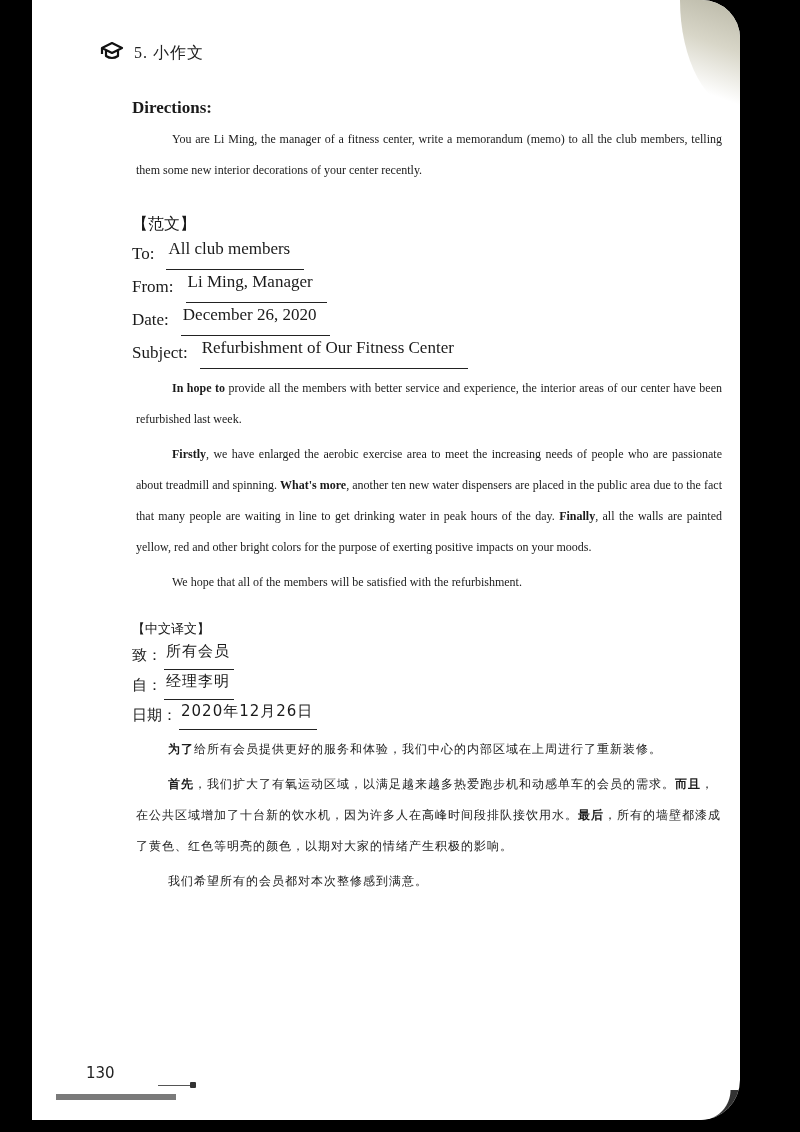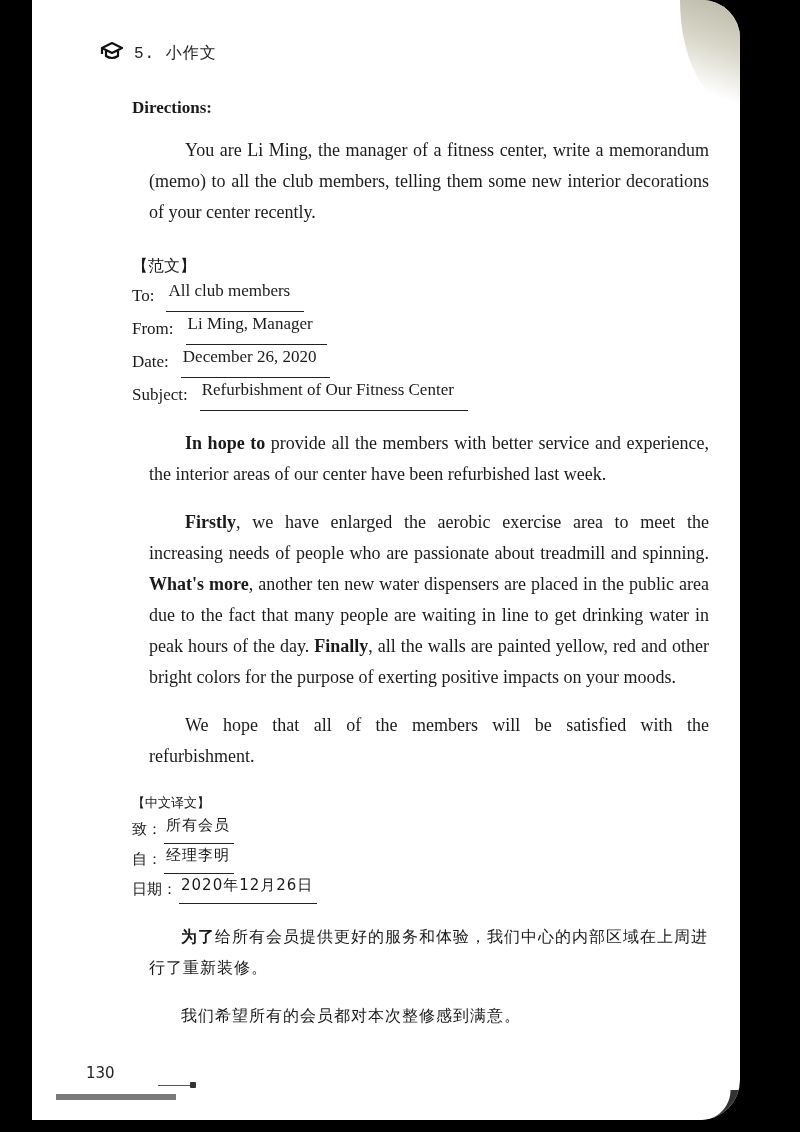--- a/index.html
+++ b/index.html
@@ -16,32 +16,32 @@
       position: absolute; right: 0; top: 0; width: 60px; height: 110px;
       background: linear-gradient(200deg, #b9b7a6 0%, #d8d6c8 40%, rgba(255,255,255,0) 80%);
       border-bottom-left-radius: 60px 110px;
     }
     .page-curl-bottom {
       position: absolute; right: 0; bottom: 0; width: 40px; height: 30px;
       background: radial-gradient(circle at 0% 0%, #fff 60%, #333 62%);
     }
     .header { position: absolute; left: 68px; top: 40px; display: flex; align-items: center; gap: 10px; }
     .header svg { width: 24px; height: 22px; }
-    .header-title { font-family: Liberation Mono, monospace; font-size: 16px; color: #222; letter-spacing: 1px; }
+    .header-title { font-family: Liberation Serif, serif; font-size: 16px; color: #222; letter-spacing: 1px; }
 
     .content { position: absolute; left: 100px; top: 98px; width: 594px; }
     .directions-label { font-weight: bold; font-size: 17px; margin: 0 0 6px 0; }
-    .para { font-size: 18px; line-height: 31px; text-indent: 36px; margin: 17px; text-align: justify; }
+    .para { font-size: 12px; line-height: 31px; text-indent: 36px; margin: 4px; text-align: justify; }
     .block-tag { font-size: 16px; margin-top: 28px; margin-bottom: 2px; }
     .memo-line { font-size: 17px; line-height: 33px; display: flex; }
     .memo-line .val { border-bottom: 1.5px solid #222; line-height: 24px; padding: 0 14px 0 2px; margin-left: 12px; display: inline-block; }
     .bold { font-weight: bold; }
 
     .zh { font-family: "DejaVu Sans", sans-serif; font-size: 13px; }
-    .zh-para { font-family: "DejaVu Sans", sans-serif; font-size: 16px; line-height: 31px; text-indent: 32px; margin: 17px; letter-spacing: 1px; }
+    .zh-para { font-family: "DejaVu Sans", sans-serif; font-size: 12px; line-height: 31px; text-indent: 32px; margin: 4px; letter-spacing: 1px; }
     .zh-line { font-family: "DejaVu Sans", sans-serif; font-size: 15px; line-height: 30px; display: flex; }
     .zh-line .val { line-height: 22px; padding: 0 4px 0 2px; margin-left: 2px; display: inline-block; letter-spacing: 1px; }
     .zh-line .val.ul { border-bottom: 1.5px solid #222; }
 
     .footer-num { position: absolute; left: 54px; top: 1064px; font-family: "DejaVu Sans", sans-serif; font-size: 15px; color: #222; }
     .footer-bar { position: absolute; left: 24px; top: 1094px; width: 120px; height: 6px; background: #7a7a7a; }
     .footer-dot-line { position: absolute; left: 126px; top: 1085px; width: 34px; height: 1px; background: #555; }
     .footer-dot { position: absolute; left: 158px; top: 1082px; width: 6px; height: 6px; background: #333; border-radius: 1px; }
   </style>
 </head>
@@ -96,20 +96,21 @@
     <div class="zh-line">
       <span>自：</span>
       <span class="val ul">经理李明</span>
     </div>
     <div class="zh-line">
       <span>日期：</span>
       <span class="val ul">2020年12月26日</span>
     </div>
 
     <p class="zh-para"><span class="bold">为了</span><span>给所有会员提供更好的服务和体验，我们中心的内部区域在上周进行了重新装修。</span></p>
+    <p class="zh-para"><span class="bold">首先</span><span>，我们扩大了有氧运动区域，以满足越来越多热爱跑步机和动感单车的会员的需求。</span><span class="bold">而且</span><span>，在公共区域增加了十台新的饮水机，因为许多人在高峰时间段排队接饮用水。</span><span class="bold">最后</span><span>，所有的墙壁都漆成了黄色、红色等明亮的颜色，以期对大家的情绪产生积极的影响。</span></p>
     <p class="zh-para">我们希望所有的会员都对本次整修感到满意。</p>
   </div>
 
   <div class="footer-num">130</div>
   <div class="footer-bar"></div>
   <div class="footer-dot-line"></div>
   <div class="footer-dot"></div>
 </div>
 
 </body></html>

